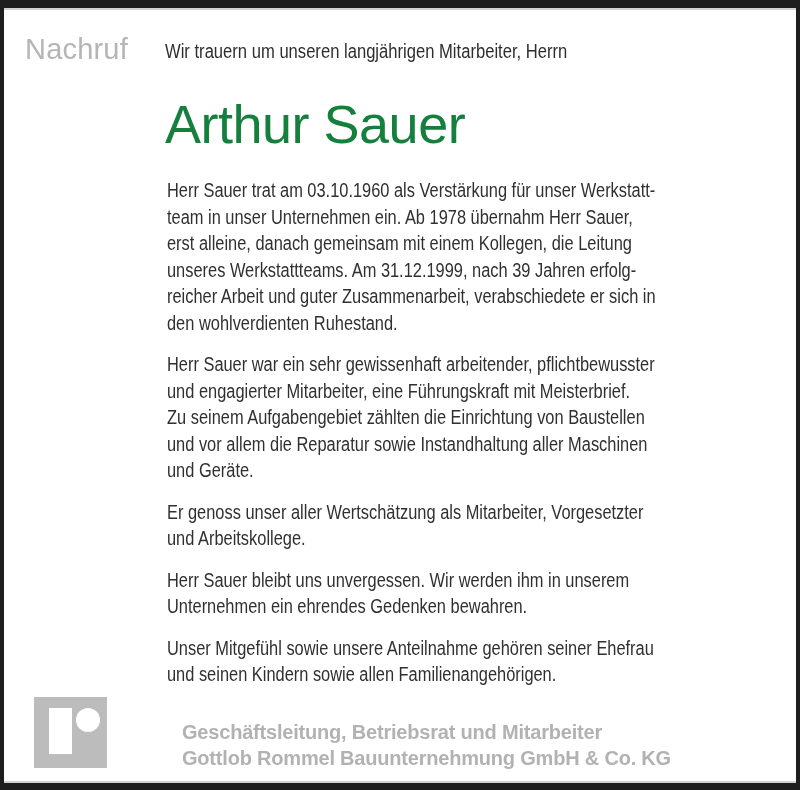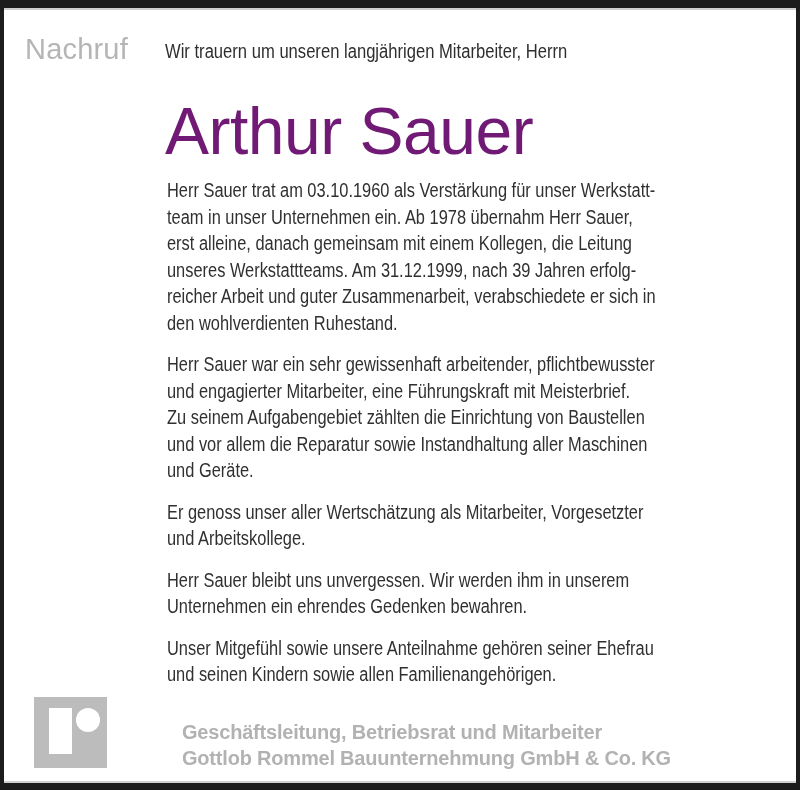--- a/index.html
+++ b/index.html
@@ -49,24 +49,24 @@
     line-height: 1.2;
     color: #2e2e2e;
     white-space: nowrap;
     transform: scaleX(0.83);
     transform-origin: 0 0;
   }
   .title {
     position: absolute;
     left: 161px;
     top: 87px;
-    font-size: 66px;
+    font-size: 54px;
     line-height: 1.1;
     font-weight: 400;
-    color: #701a75;
+    color: #15803d;
     letter-spacing: -0.5px;
     white-space: nowrap;
   }
   .body-text {
     position: absolute;
     left: 163px;
     top: 169px;
     width: 620px;
     color: #303030;
     font-size: 20px;

